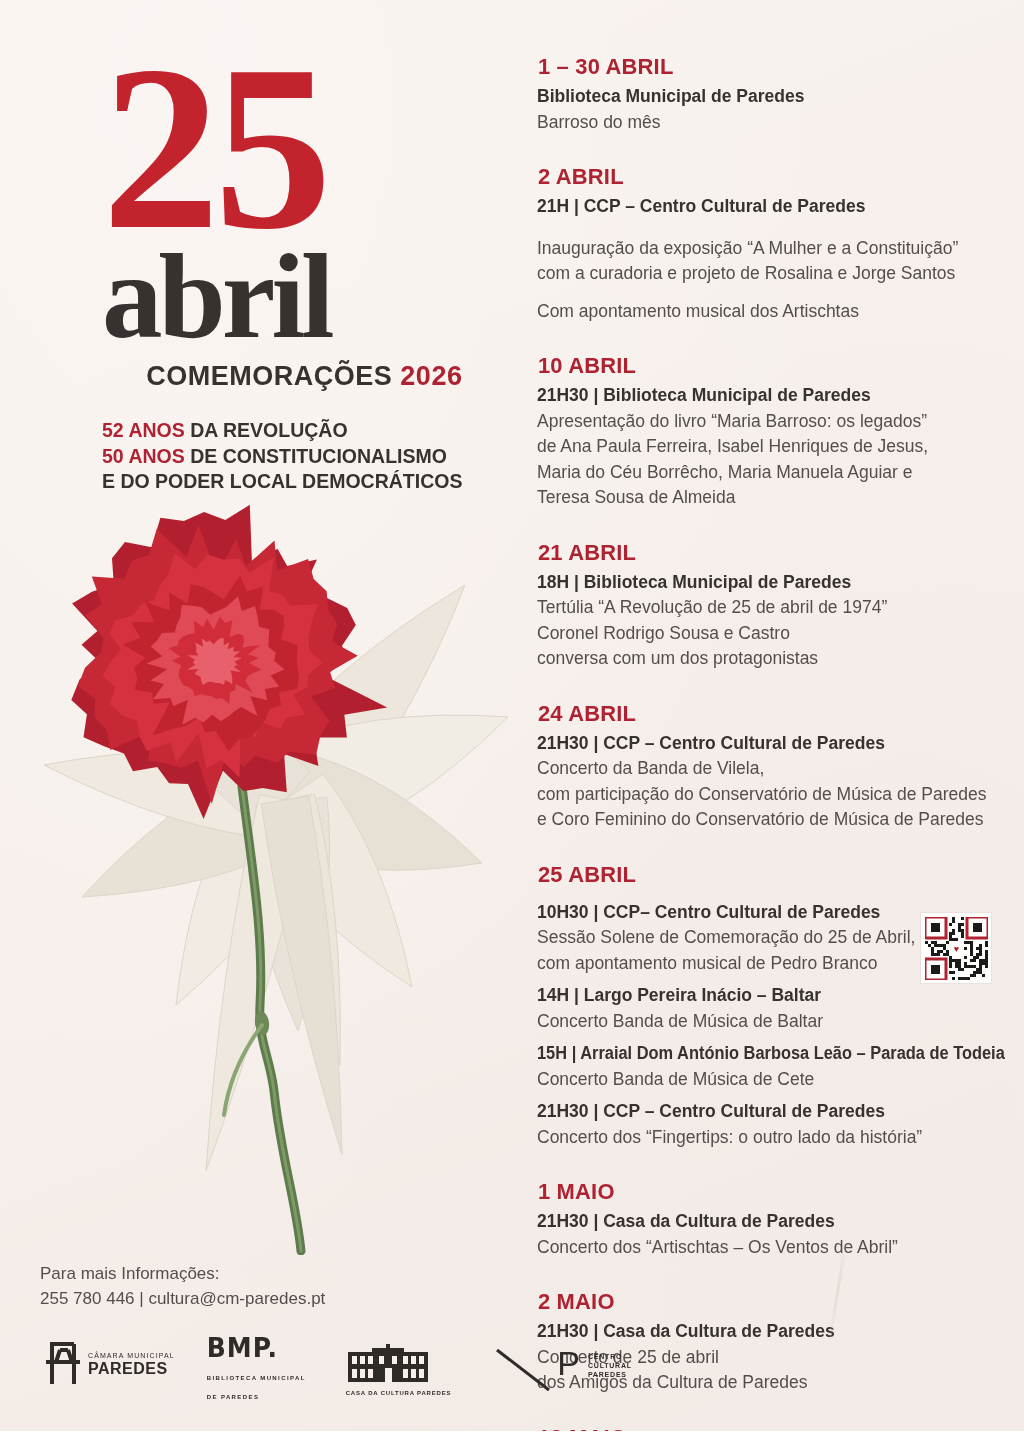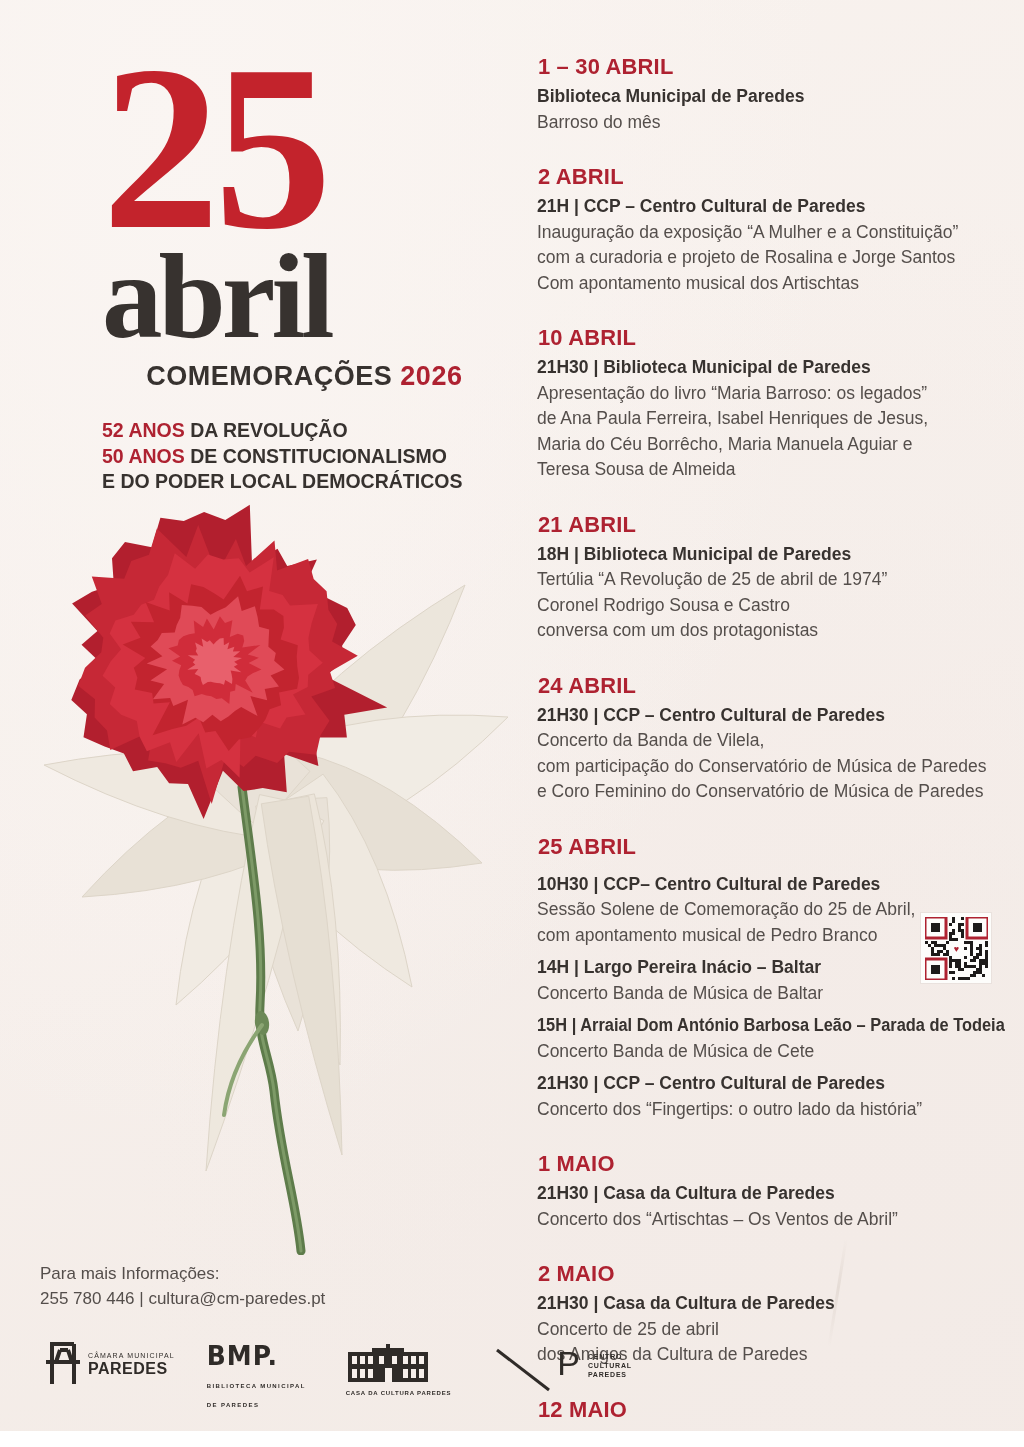--- a/index.html
+++ b/index.html
@@ -41,21 +41,21 @@
   
   .contact{position:absolute;left:40px;top:1262px;font-size:17px;line-height:24.5px;}
 
   
   .logos{position:absolute;left:42px;top:1338px;display:flex;align-items:flex-start;}
   .logo{display:flex;align-items:flex-start;}
   .logo-camara{margin-right:32px;}
   .logo-camara .txt{margin-left:6px;margin-top:14px;}
   .logo-camara .l1{font-size:7px;letter-spacing:1.1px;}
   .logo-camara .l2{font-size:16px;font-weight:700;letter-spacing:.5px;margin-top:1px;}
-  .logo-bmp{flex-direction:column;margin-right:40px;margin-top:8px;gap:12px;}
+  .logo-bmp{flex-direction:column;margin-right:40px;gap:12px;}
   .logo-bmp .mark{font-family:"DejaVu Sans", sans-serif;font-weight:700;font-size:25px;line-height:22px;letter-spacing:1px;transform:scaleY(1.05);}
   .logo-bmp .l1,.logo-bmp .l2{font-size:6px;letter-spacing:1.4px;margin-top:3px;font-weight:700;}
   .logo-bmp .l2{margin-top:1px;}
   .logo-casa{flex-direction:column;margin-right:44px;margin-top:6px;}
   .logo-casa .l1{font-size:6px;letter-spacing:.8px;margin-top:6px;font-weight:700;}
   .logo-ccp{margin-top:8px;}
   .logo-ccp .txt{margin-left:8px;margin-top:6px;}
   .logo-ccp .tl{font-size:7px;letter-spacing:.8px;line-height:9px;font-weight:700;}
   .logo-ccp .mark{font-size:34px;font-weight:400;line-height:34px;margin-left:6px;}
   .dark{color:#2f2b28;}
@@ -113,23 +113,23 @@
         <h3 style="color: rgb(174, 34, 49); transform: scaleX(0.996);">1 – 30 ABRIL</h3>
         <div class="block">
           <p class="venue" style="color: rgb(55, 50, 47);">Biblioteca Municipal de Paredes</p>
           <p class="desc" style="color: rgb(84, 78, 75);">Barroso do mês</p>
         </div>
       </div>
       <div class="event">
         <h3 style="color: rgb(174, 34, 49); transform: scaleX(0.996);">2 ABRIL</h3>
         <div class="block">
           <p class="venue" style="color: rgb(55, 50, 47);">21H | CCP – Centro Cultural de Paredes</p>
-          <p class="desc" style="color: rgb(84, 78, 75);">Inauguração da exposição “A Mulher e a Constituição”</p>
+          <p class="desc" style="color: rgb(84, 78, 75); margin-top: 16px;">Inauguração da exposição “A Mulher e a Constituição”</p>
           <p class="desc" style="color: rgb(84, 78, 75);">com a curadoria e projeto de Rosalina e Jorge Santos</p>
-          <p class="desc" style="color: rgb(84, 78, 75);">Com apontamento musical dos Artischtas</p>
+          <p class="desc" style="color: rgb(84, 78, 75); margin-top: 12px;">Com apontamento musical dos Artischtas</p>
         </div>
       </div>
       <div class="event">
         <h3 style="color: rgb(174, 34, 49); transform: scaleX(0.996);">10 ABRIL</h3>
         <div class="block">
           <p class="venue" style="color: rgb(55, 50, 47);">21H30 | Biblioteca Municipal de Paredes</p>
           <p class="desc" style="color: rgb(84, 78, 75);">Apresentação do livro “Maria Barroso: os legados”</p>
           <p class="desc" style="color: rgb(84, 78, 75);">de Ana Paula Ferreira, Isabel Henriques de Jesus,</p>
           <p class="desc" style="color: rgb(84, 78, 75);">Maria do Céu Borrêcho, Maria Manuela Aguiar e</p>
           <p class="desc" style="color: rgb(84, 78, 75);">Teresa Sousa de Almeida</p>

